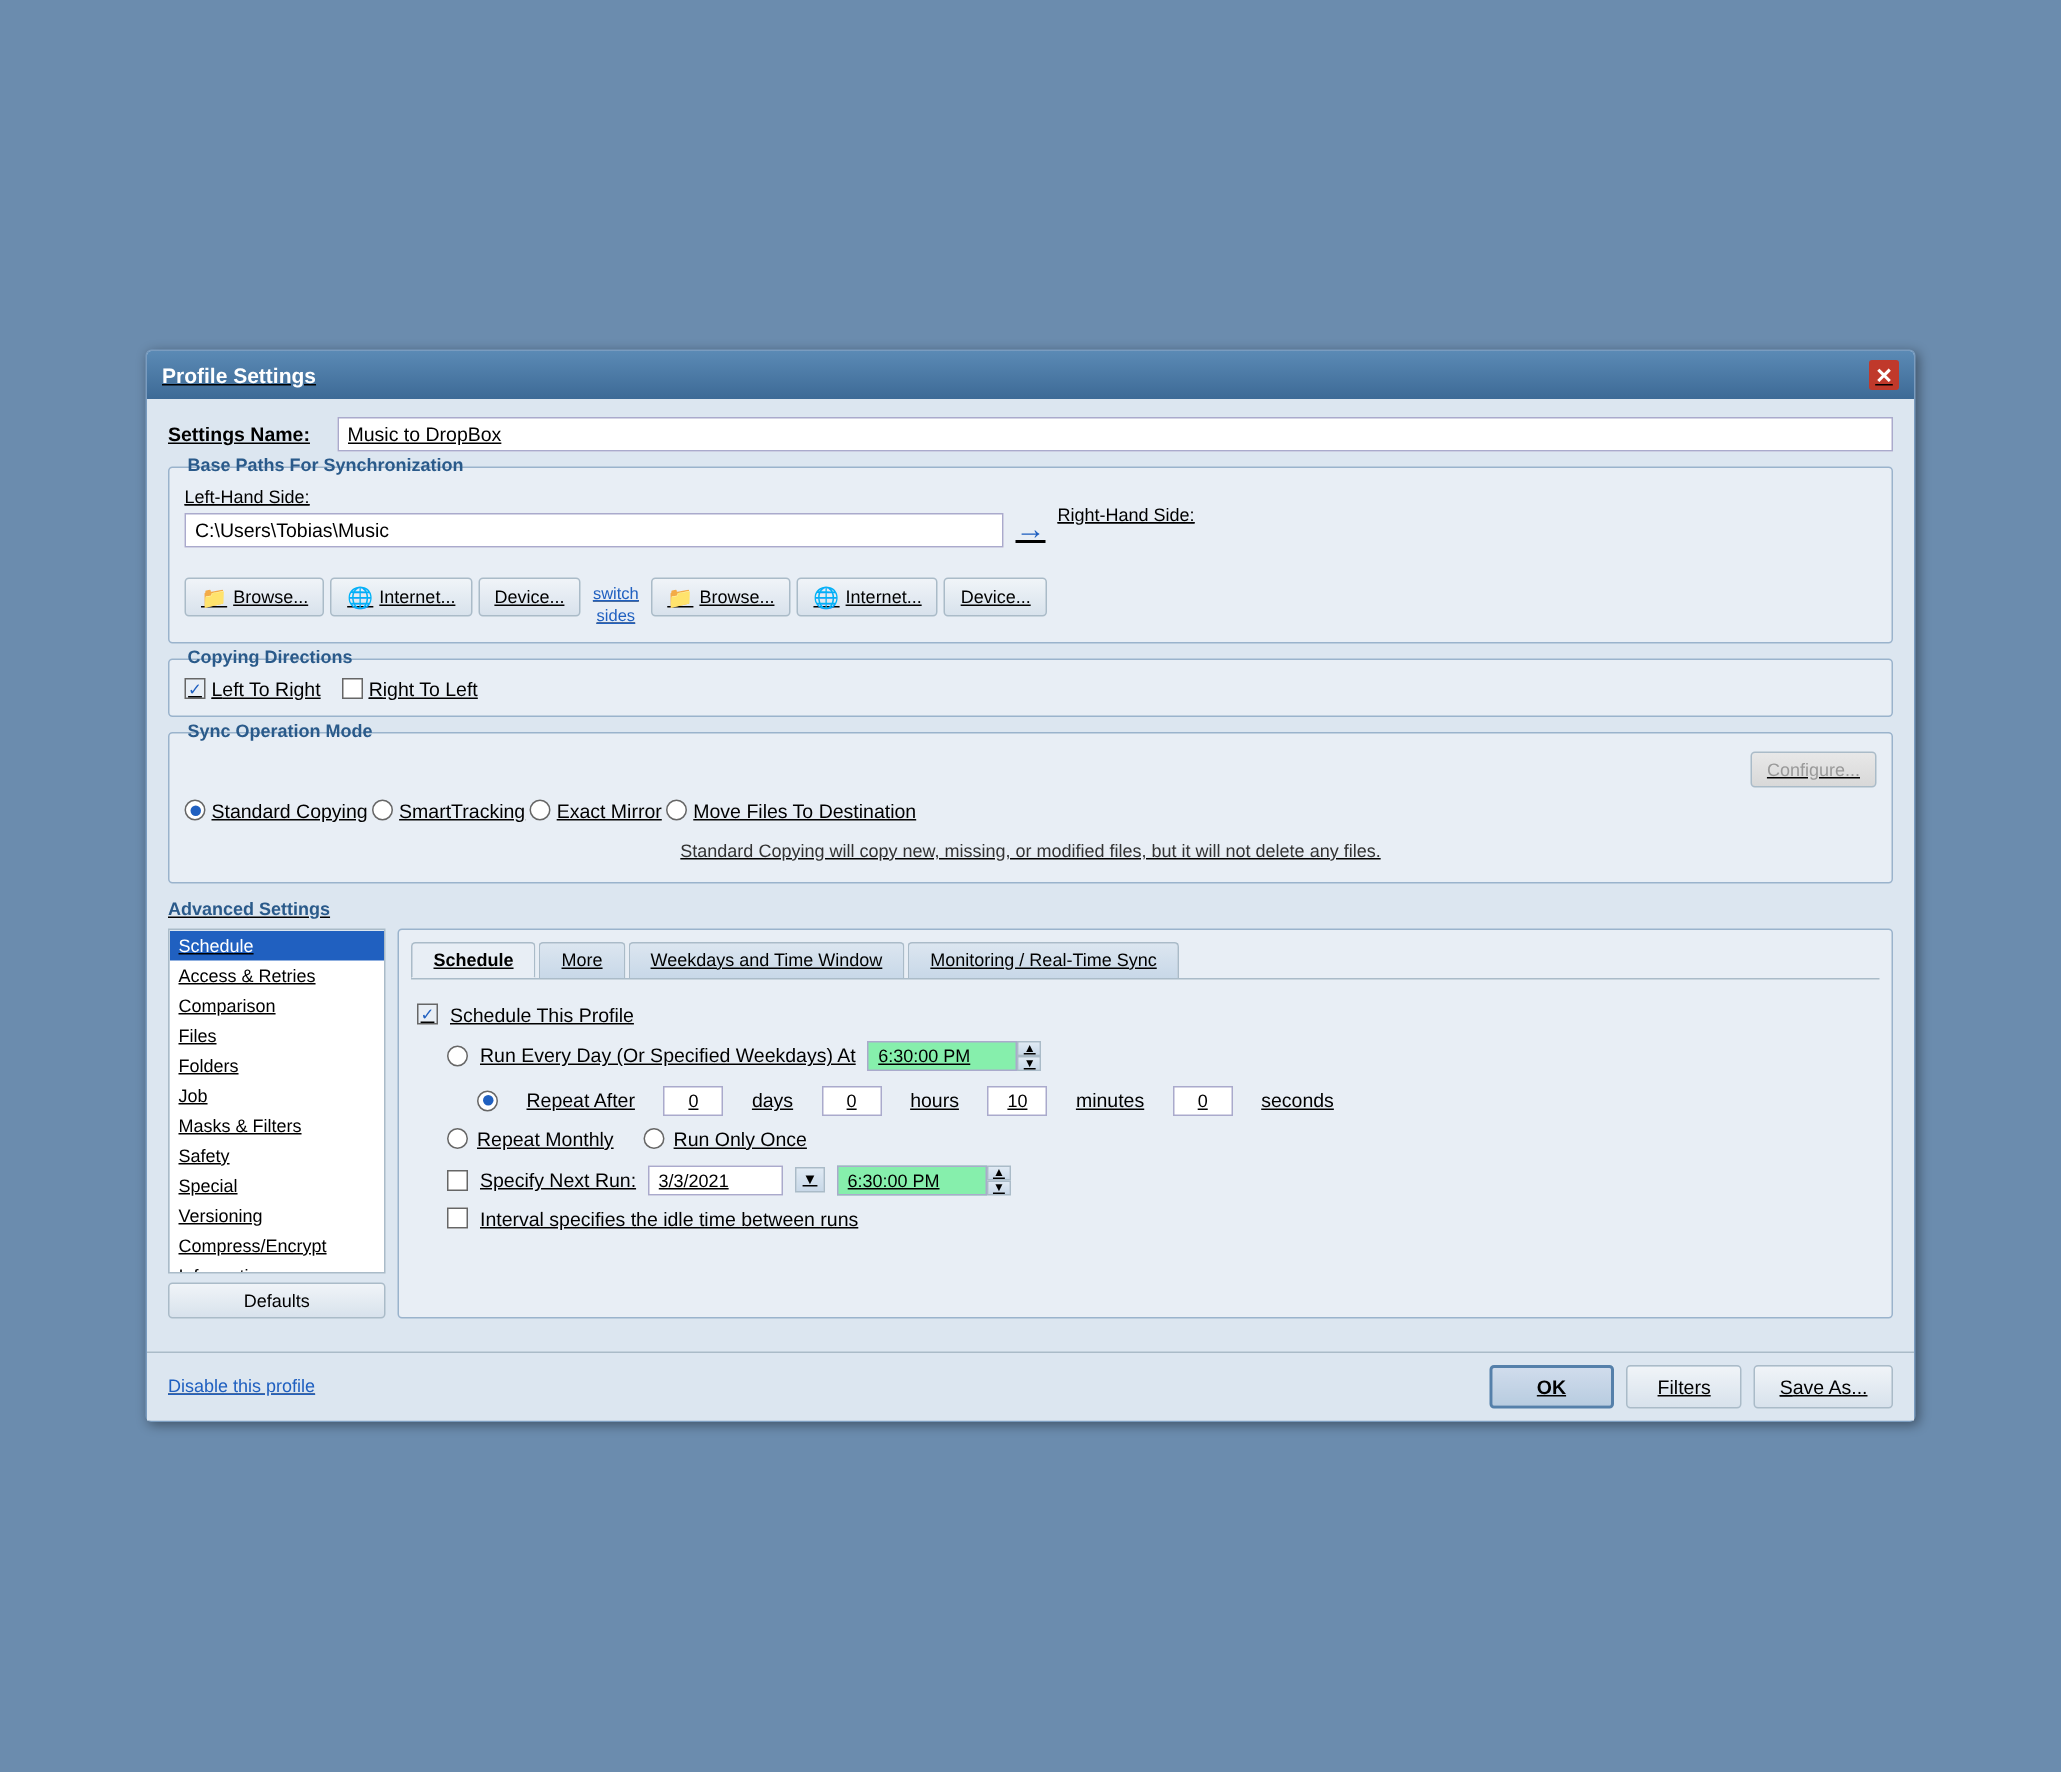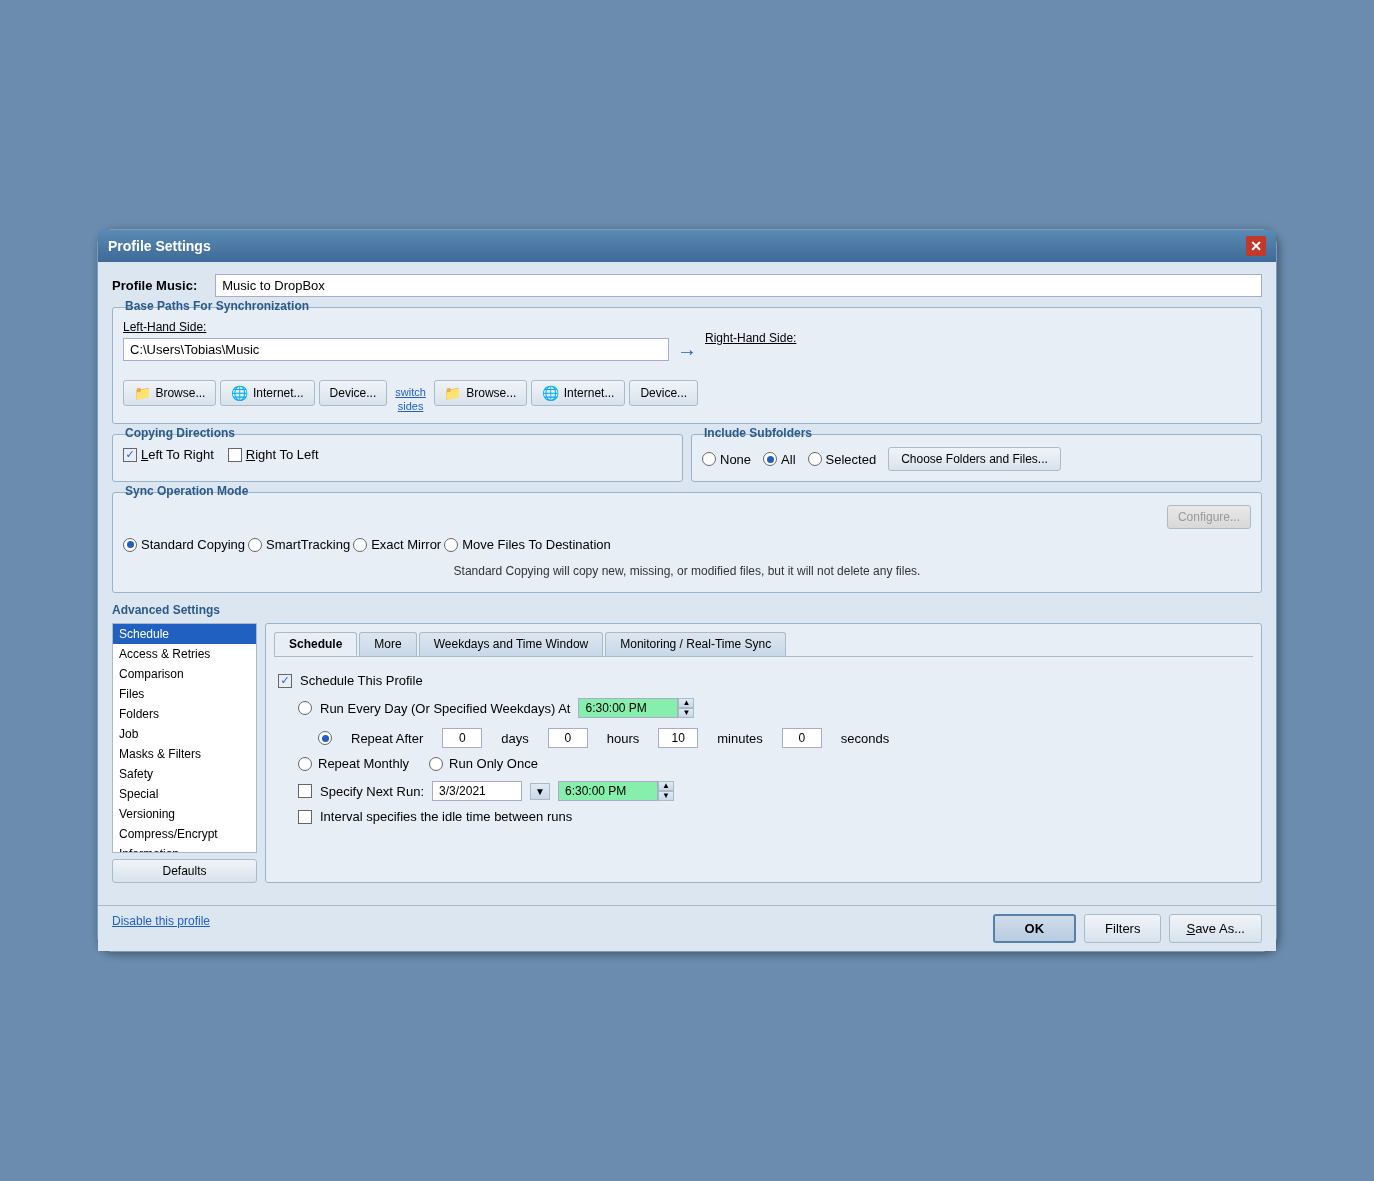--- a/index.html
+++ b/index.html
@@ -10,22 +10,23 @@
       display: flex;
       justify-content: center;
       align-items: center;
       width: 1374px;
       min-height: 1181px;
     }
     .dialog {
       width: 1180px;
       background: #dce6f0;
       border: 1px solid #7a9cbf;
-      border-radius: 16px;
+      border-radius: 4px;
       box-shadow: 2px 2px 8px rgba(0,0,0,0.4);
+      text-decoration: underline;
     }
     .title-bar {
       background: linear-gradient(to bottom, #5b8ab5, #3d6a96);
       color: white;
       padding: 6px 10px;
       display: flex;
       justify-content: space-between;
       align-items: center;
       border-radius: 3px 3px 0 0;
       font-size: 14px;
@@ -287,21 +288,21 @@
       border: 1px solid #aac;
       background: white;
       text-align: center;
       font-size: 12px;
     }
     .bottom-bar {
       padding: 8px 14px;
       border-top: 1px solid #aabbc8;
       display: flex;
       justify-content: space-between;
-      align-items: flex-start;
+      align-items: center;
       background: #dce6f0;
       gap: 30px;
     }
     .bottom-bar a {
       color: #2060c0;
       text-decoration: underline;
       font-size: 12px;
       cursor: pointer;
     }
     .bottom-btns {
@@ -412,21 +413,21 @@
 <div class="dialog">
 
   <div class="title-bar">
     <span>Profile Settings</span>
     <button class="title-bar-close">✕</button>
   </div>
 
   <div class="content">
 
     <div class="profile-name-row">
-      <label>Profile Music:</label>
+      <label>Settings Name:</label>
       <input type="text" value="Music to DropBox" style="">
     </div>
 
     <div class="group-box" style="margin-top:8px;">
       <span class="group-label">Base Paths For Synchronization</span>
       <div class="group-box-inner">
         <div class="base-paths-row">
           <div class="base-paths-side">
             <label><u>Left-Hand Side:</u></label>
             <input type="text" value="C:\Users\Tobias\Music" style="">
@@ -476,38 +477,20 @@
             <div class="checkbox-styled checked"></div>
             <span><u>L</u>eft To Right</span>
           </div>
           <div class="checkbox-item">
             <div class="checkbox-styled"></div>
             <span><u>R</u>ight To Left</span>
           </div>
         </div>
       </div>
 
-      <div class="group-box">
-        <span class="group-label">Include Subfolders</span>
-        <div class="group-box-inner" style="display:flex; align-items:center; gap:12px;">
-          <div class="radio-item">
-            <div class="radio-styled"></div>
-            <span>None</span>
-          </div>
-          <div class="radio-item">
-            <div class="radio-styled checked"></div>
-            <span>All</span>
-          </div>
-          <div class="radio-item">
-            <div class="radio-styled"></div>
-            <span>Selected</span>
-          </div>
-          <button class="choose-btn">Choose Folders and Files...</button>
-        </div>
-      </div>
     </div>
 
     <div class="group-box sync-mode-group">
       <span class="group-label">Sync Operation Mode</span>
       <div class="group-box-inner">
         <div class="configure-row">
           <button class="btn btn-disabled" style="margin-bottom:4px;">Configure...</button>
         </div>
         <div class="radio-group">
           <div class="radio-item">

